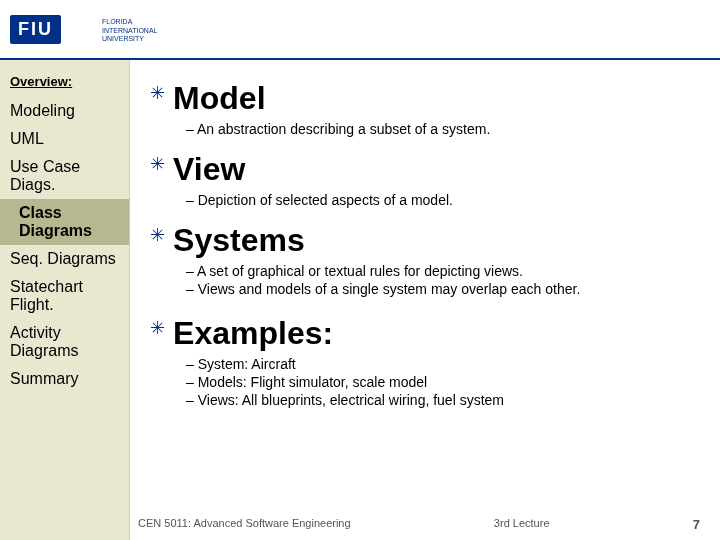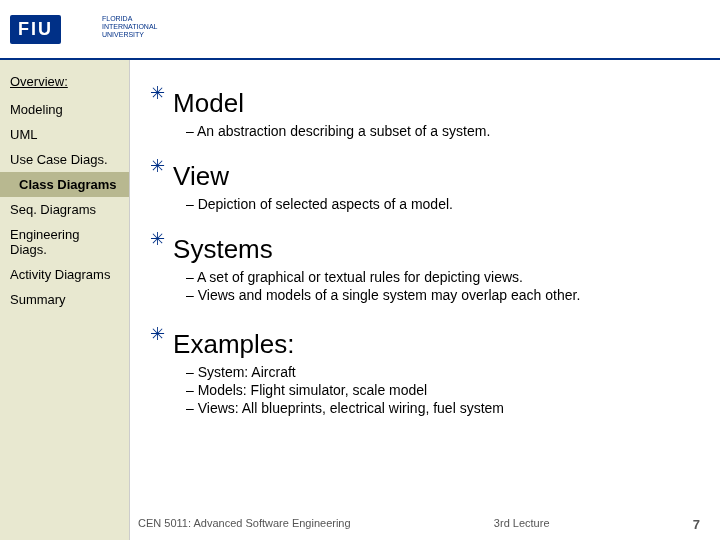--- a/index.html
+++ b/index.html
@@ -21,21 +21,21 @@
       border-bottom: 2px solid #003087;
       padding: 8px 10px;
       position: relative;
       height: 60px;
     }
 
     .header-logo {
       position: absolute;
       left: 10px;
       display: flex;
-      align-items: flex-start;
+      align-items: flex-end;
       gap: 37px;
     }
 
     .logo-box {
       background: #003087;
       color: #fff;
       font-weight: bold;
       font-size: 18px;
       padding: 4px 8px;
       letter-spacing: 2px;
@@ -67,32 +67,32 @@
     
     .sidebar {
       width: 130px;
       background: #e8e8d0;
       padding: 10px 0;
       flex-shrink: 0;
       border-right: 1px solid #ccc;
     }
 
     .sidebar-overview {
-      font-weight: normal;
+      font-weight: bold;
       font-size: 13px;
       color: #000;
       padding: 4px 10px 8px 10px;
       text-decoration: underline;
     }
 
     .sidebar-item {
       display: block;
       width: 100%;
       padding: 5px 10px;
-      font-size: 13px;
+      font-size: 16px;
       color: #000;
       cursor: pointer;
       border: none;
       background: transparent;
       text-align: left;
     }
 
     .sidebar-item.active {
       background: #b8b890;
       font-weight: bold;
@@ -119,24 +119,23 @@
 
     .bullet-star {
       color: #003087;
       font-size: 18px;
       margin-right: 8px;
       margin-top: 2px;
       flex-shrink: 0;
     }
 
     .bullet-title {
-      font-size: 26px;
-      font-weight: normal;
-      color: #000;
-      margin-top: 8px;
+      font-size: 32px;
+      font-weight: bold;
+      color: #000;
     }
 
     .bullet-sub {
       padding-left: 36px;
       font-size: 14px;
       color: #000;
       margin-bottom: 2px;
     }
 
     .bullet-sub::before {
@@ -176,21 +175,21 @@
 
 <div class="main">
 
   <div class="sidebar">
     <div class="sidebar-overview">Overview:</div>
     <button class="sidebar-item">Modeling</button>
     <button class="sidebar-item">UML</button>
     <button class="sidebar-item">Use Case Diags.</button>
     <button class="sidebar-item active">Class Diagrams</button>
     <button class="sidebar-item">Seq. Diagrams</button>
-    <button class="sidebar-item">Engineering Diags.</button>
+    <button class="sidebar-item">Statechart Flight.</button>
     <button class="sidebar-item">Activity Diagrams</button>
     <button class="sidebar-item">Summary</button>
   </div>
 
   <div class="content">
 
     <div class="bullet-section">
       <div class="bullet-header">
         <span class="bullet-star">✳</span>
         <span class="bullet-title">Model</span>

